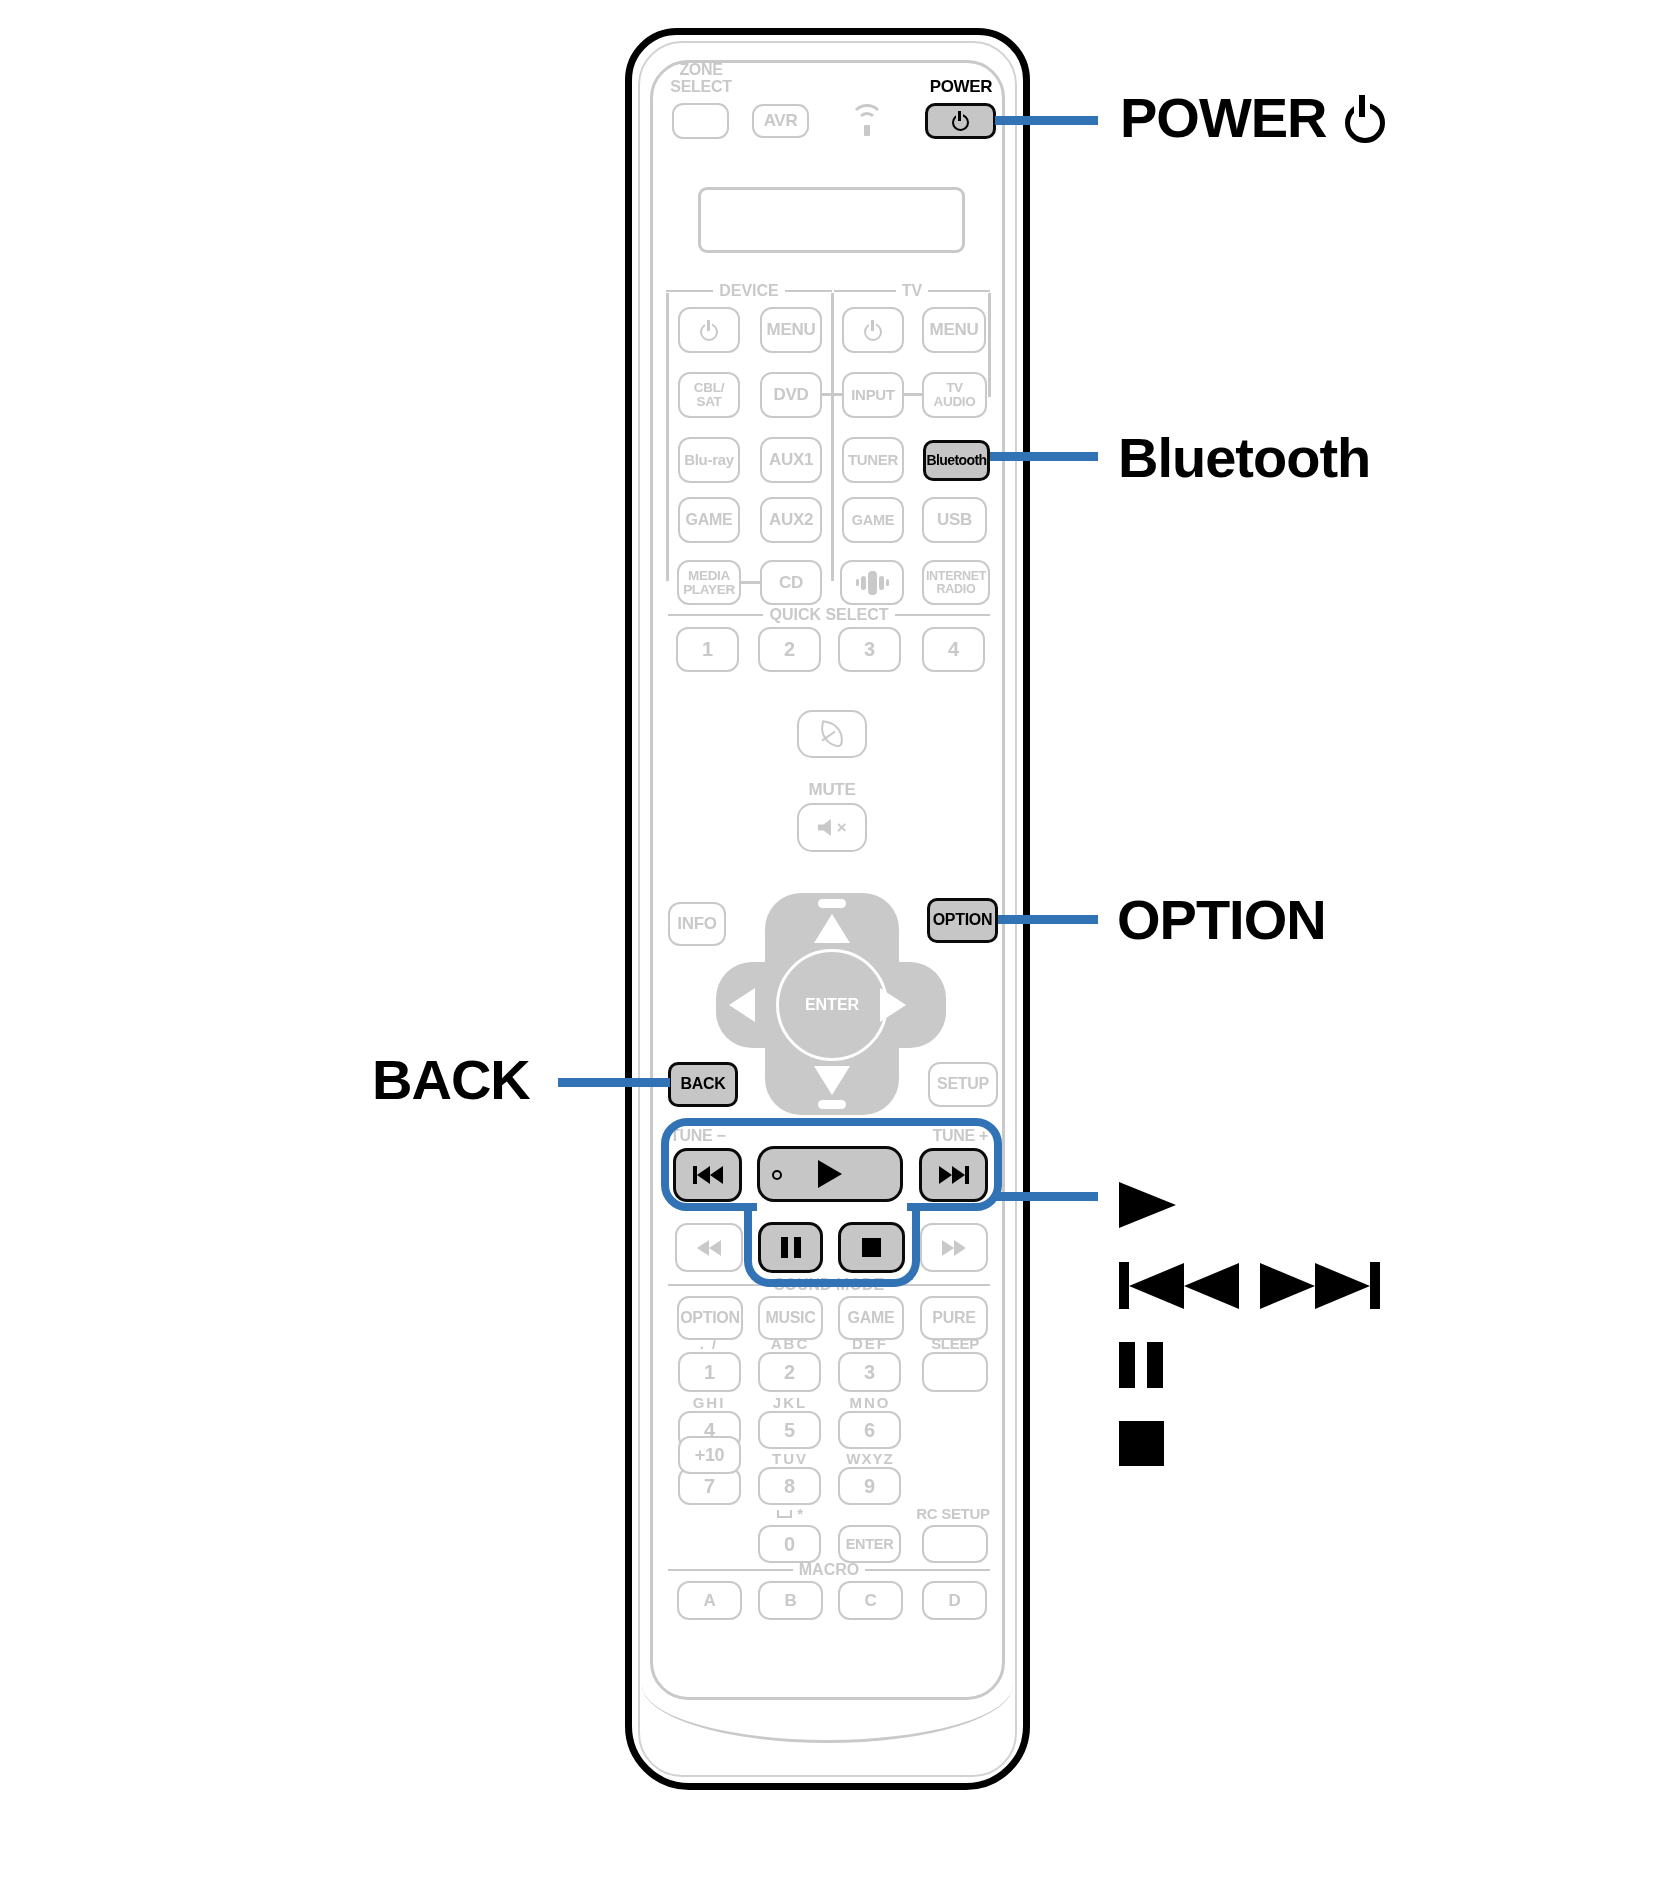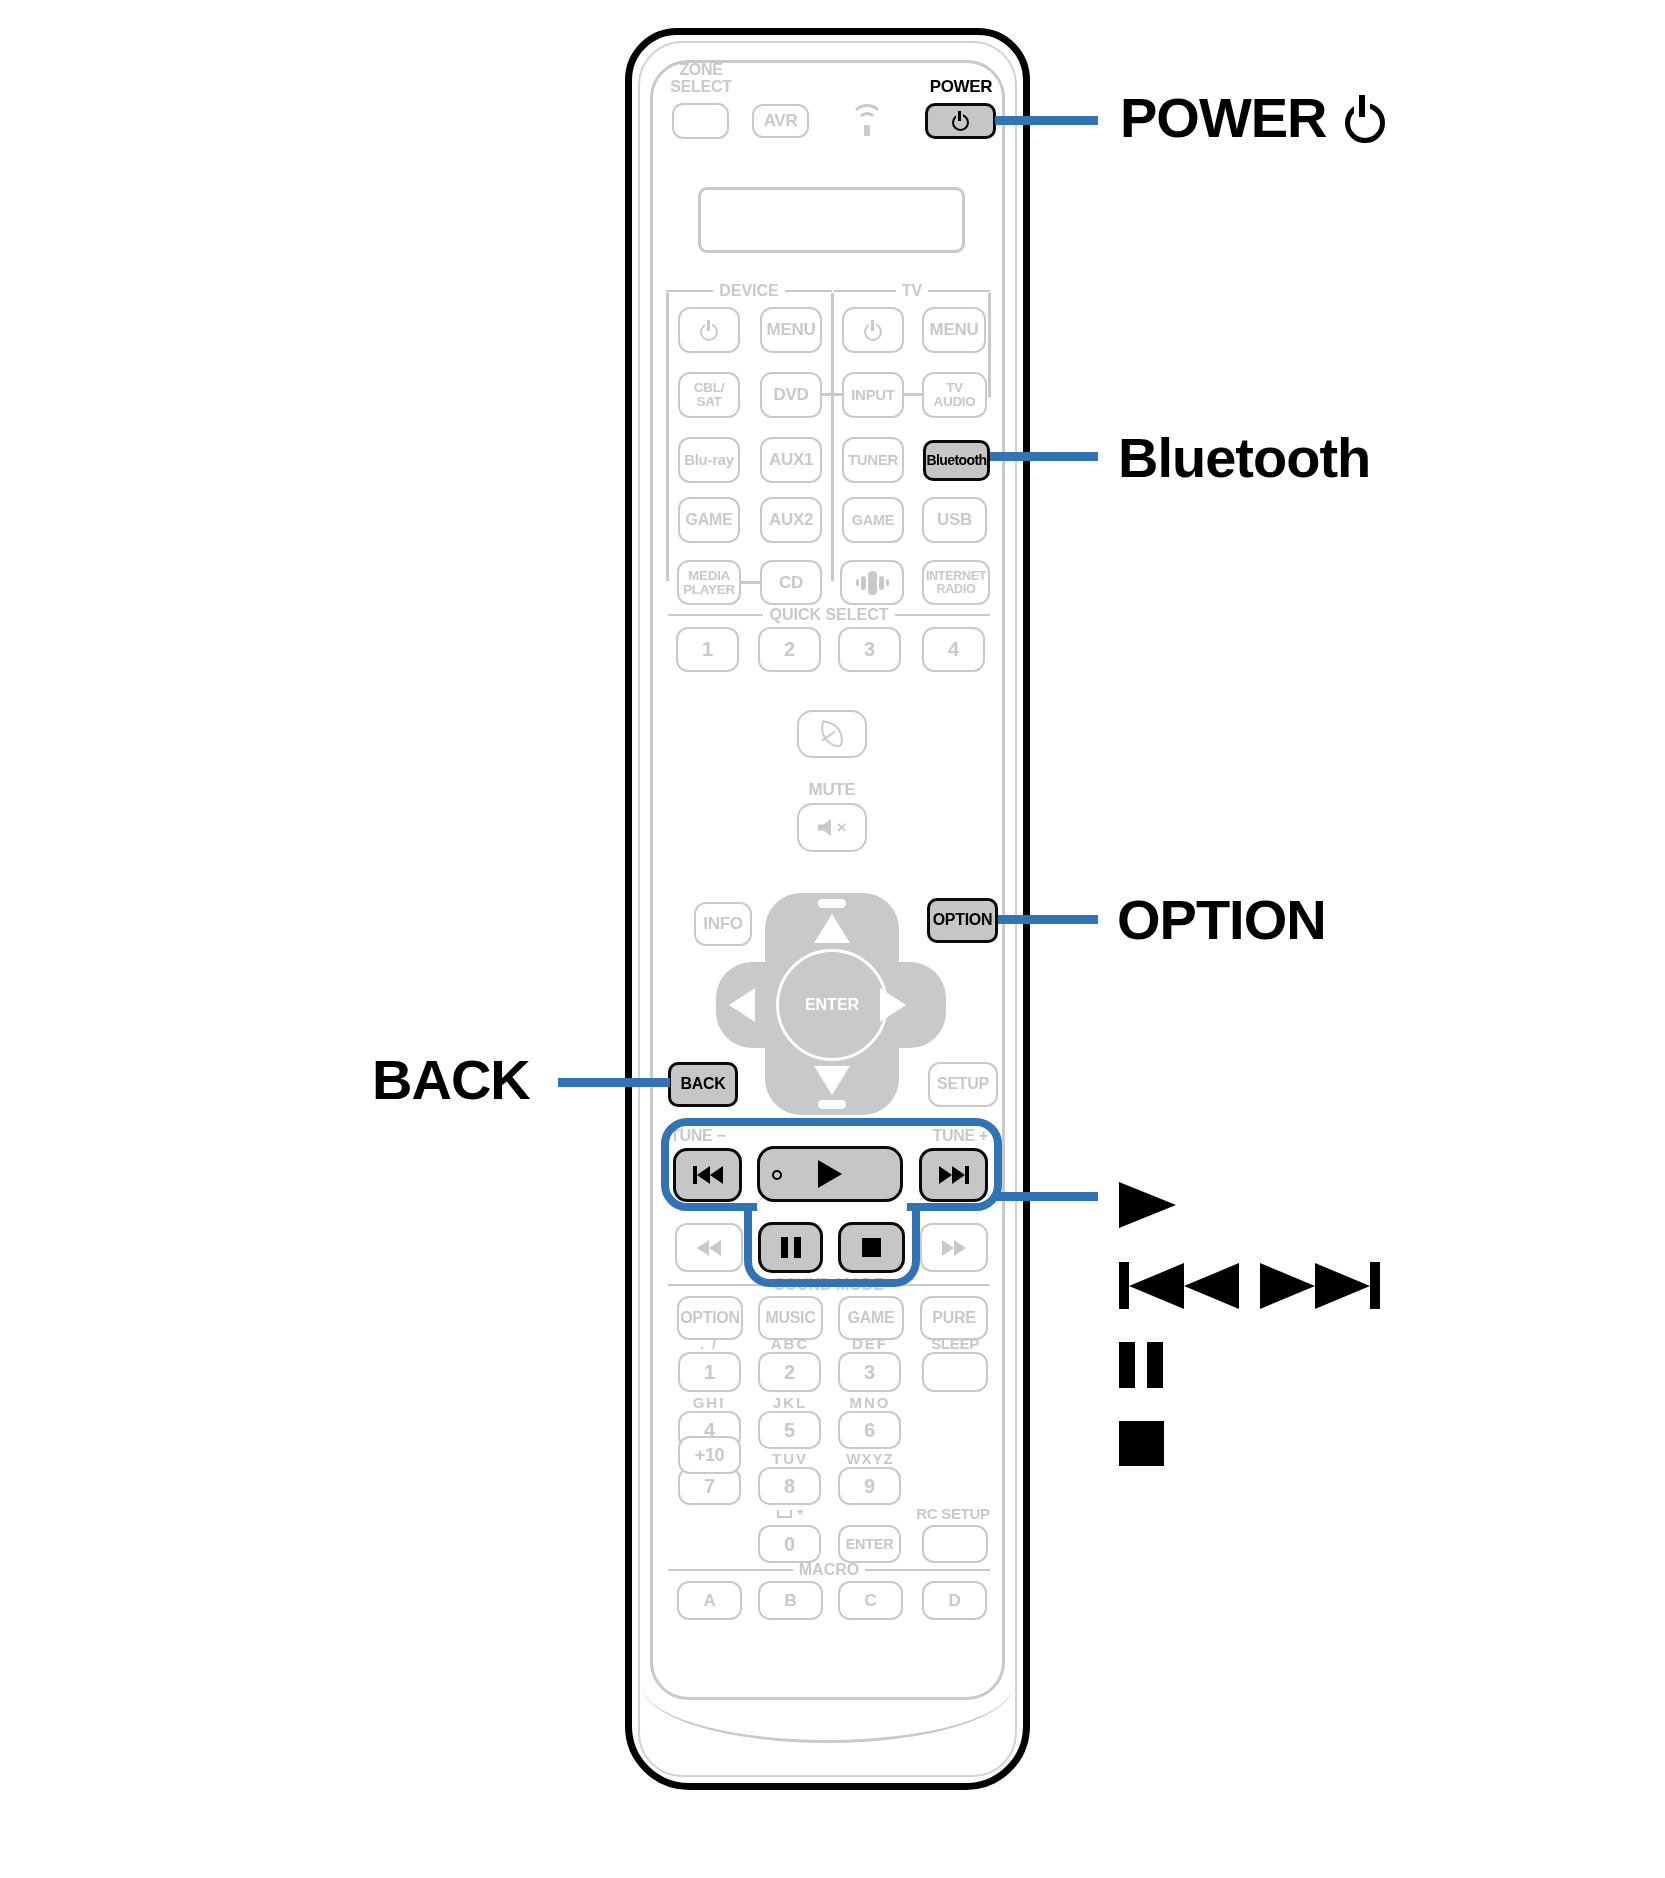--- a/index.html
+++ b/index.html
@@ -155,21 +155,21 @@
 
   <div class="lbl" style="left:800px;top:781px;width:64px;">MUTE</div>
   <div class="btn" style="left:797px;top:803px;width:70px;height:49px;border-radius:15px;">
     <span style="display:inline-flex;align-items:center;gap:2px;">
       <span style="width:17px;height:17px;background:#c9c9c9;clip-path:polygon(0 32%,34% 32%,78% 0,78% 100%,34% 68%,0 68%);display:inline-block;"></span>
       <span style="color:#c9c9c9;font-weight:bold;font-size:17px;line-height:1;">×</span>
     </span>
   </div>
 
 
-  <div class="btn" style="left:668px;top:902px;width:58px;height:44px;margin-left:26px;">INFO</div>
+  <div class="btn" style="left:668px;top:902px;width:58px;height:44px;">INFO</div>
   <div class="btn hl" style="left:927px;top:898px;width:71px;height:45px;font-size:16px;">OPTION</div>
 
   <div class="dpart" style="left:765px;top:893px;width:134px;height:222px;"></div>
   <div class="dpart" style="left:716px;top:962px;width:230px;height:86px;"></div>
   <span class="wpill" style="left:818px;top:899px;width:28px;height:9px;"></span>
   <span class="wpill" style="left:818px;top:1100px;width:28px;height:9px;"></span>
   <span class="tri abs" style="left:814px;top:914px;border-width:0 18px 29px 18px;border-color:transparent transparent #fff transparent;"></span>
   <span class="tri abs" style="left:814px;top:1066px;border-width:29px 18px 0 18px;border-color:#fff transparent transparent transparent;"></span>
   <span class="tri abs" style="left:729px;top:988px;border-width:17px 26px 17px 0;border-color:transparent #fff transparent transparent;"></span>
   <span class="tri abs" style="left:880px;top:988px;border-width:17px 0 17px 26px;border-color:transparent transparent transparent #fff;"></span>

